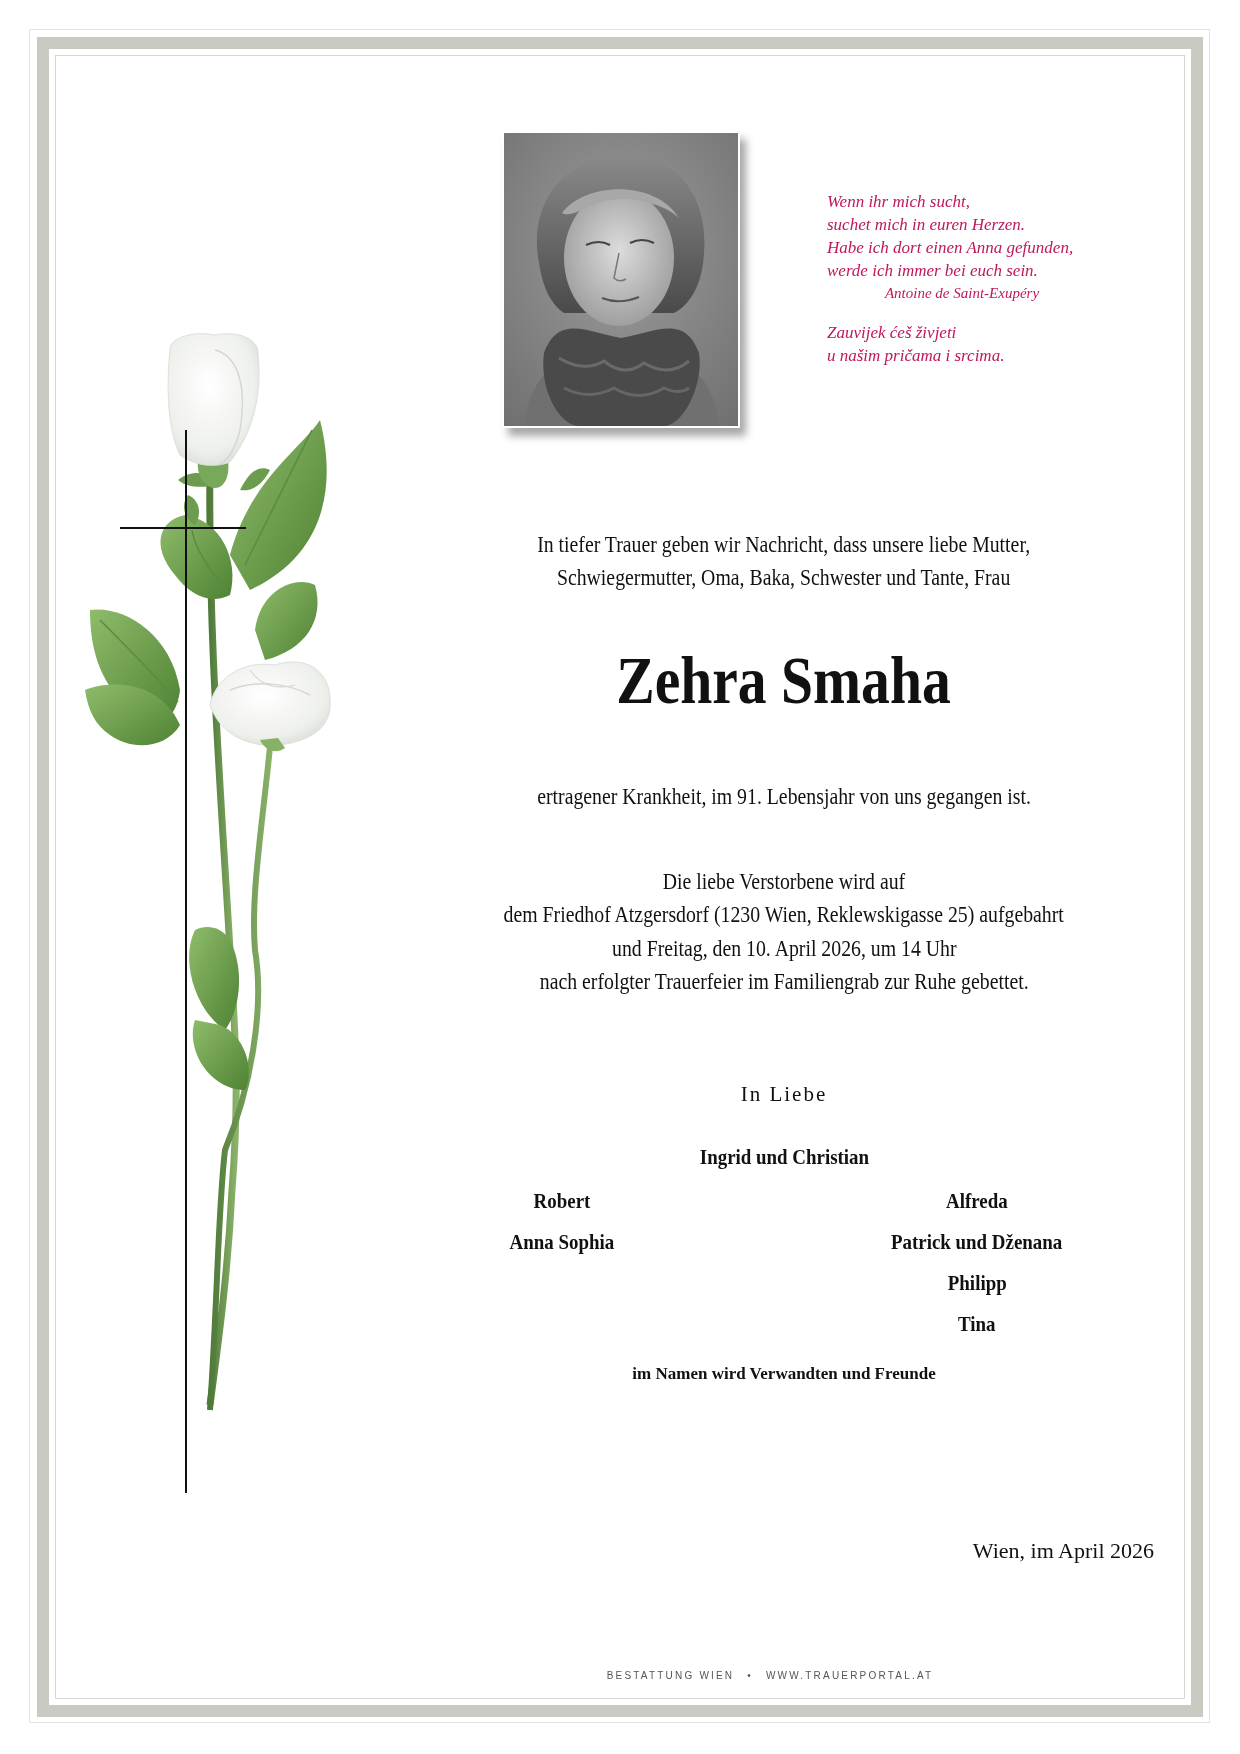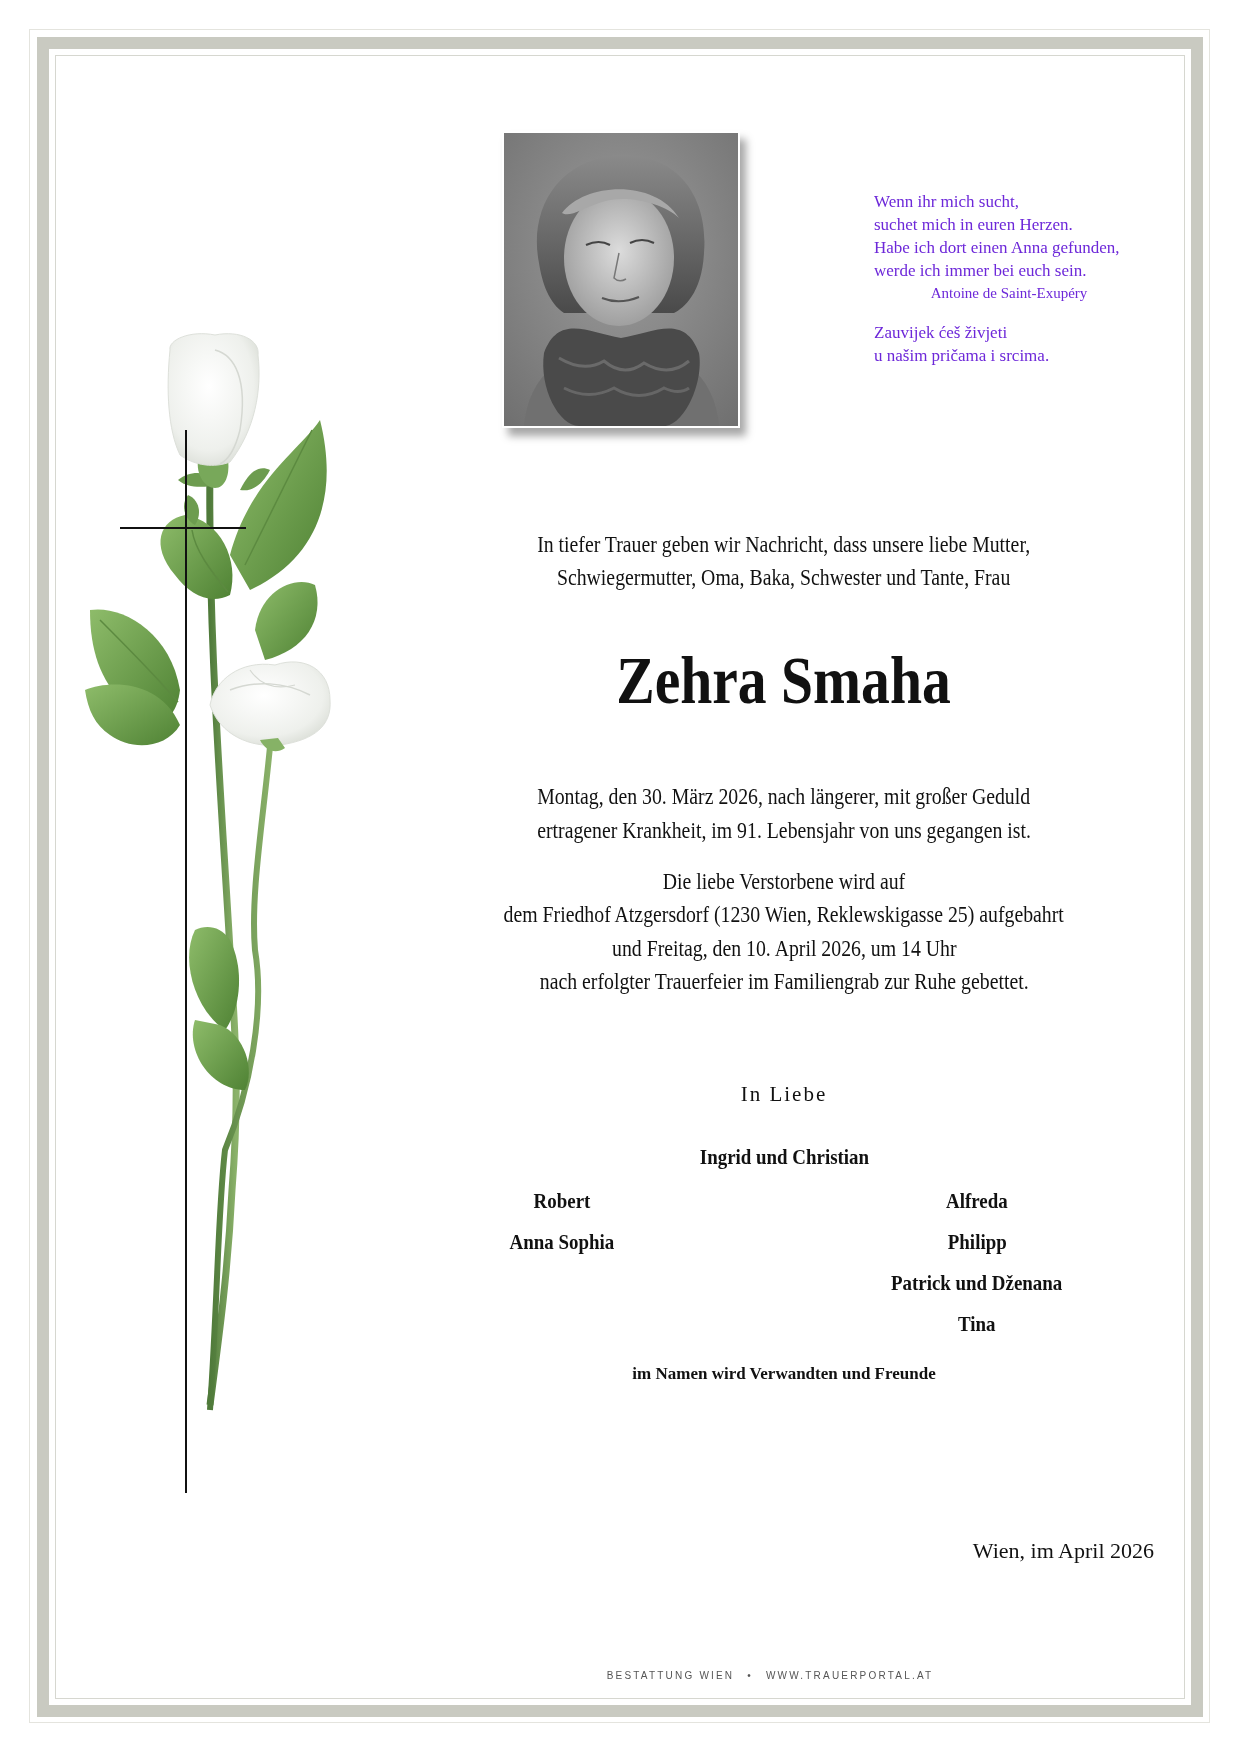--- a/index.html
+++ b/index.html
@@ -14,21 +14,21 @@
   .frame-inner { position: absolute; left: 55px; top: 55px; width: 1130px; height: 1644px;
                  border: 1px solid #d6d7d0; box-sizing: border-box; }
 
   
   .portrait { position: absolute; left: 502px; top: 131px; width: 238px; height: 297px;
               background: #fff; padding: 2px; box-sizing: border-box;
               box-shadow: 6px 8px 8px rgba(0,0,0,0.35); }
   .portrait svg { display: block; width: 100%; height: 100%; }
 
   
-  .quote { position: absolute; left: 874px; top: 190px; width: 280px; font-size: 17px; line-height: 23px; color: #6d28d9; }
+  .quote { position: absolute; left: 827px; top: 190px; width: 280px; font-size: 17px; line-height: 23px; color: #be185d; font-style: italic; }
   .quote .line { white-space: nowrap; }
   .quote .author { font-size: 15px; text-align: center; padding-right: 10px; line-height: 22px; }
   .quote .gap { height: 17px; }
 
   
   .center { position: absolute; left: 414px; width: 740px; text-align: center; }
   .cond { display: inline-block; transform: scaleX(0.86); transform-origin: center; white-space: nowrap; }
   .intro { top: 528px; font-size: 23px; line-height: 33px; }
   .name { top: 640px; font-size: 67px; font-weight: bold; line-height: 80px; }
   .para1 { top: 780px; font-size: 23px; line-height: 34px; }
@@ -153,21 +153,20 @@
 <div class="center intro">
   <div><span class="cond">In tiefer Trauer geben wir Nachricht, dass unsere liebe Mutter,</span></div>
   <div><span class="cond">Schwiegermutter, Oma, Baka, Schwester und Tante, Frau</span></div>
 </div>
 
 <div class="center name">
   <span class="cond">Zehra Smaha</span>
 </div>
 
 <div class="center para1">
-  <div><span class="cond">Montag, den 30. März 2026, nach längerer, mit großer Geduld</span></div>
   <div><span class="cond">ertragener Krankheit, im 91. Lebensjahr von uns gegangen ist.</span></div>
 </div>
 
 <div class="center para2">
   <div><span class="cond">Die liebe Verstorbene wird auf</span></div>
   <div><span class="cond">dem Friedhof Atzgersdorf (1230 Wien, Reklewskigasse 25) aufgebahrt</span></div>
   <div><span class="cond">und Freitag, den 10. April 2026, um 14 Uhr</span></div>
   <div><span class="cond">nach erfolgter Trauerfeier im Familiengrab zur Ruhe gebettet.</span></div>
 </div>
 
@@ -176,22 +175,22 @@
 </div>
 <div class="center family-top">
   <span class="cond">Ingrid und Christian</span>
 </div>
 <div class="col col-left">
   <div><span class="cond">Robert</span></div>
   <div><span class="cond">Anna Sophia</span></div>
 </div>
 <div class="col col-right">
   <div><span class="cond">Alfreda</span></div>
+  <div><span class="cond">Patrick und Dženana</span></div>
   <div><span class="cond">Philipp</span></div>
-  <div><span class="cond">Patrick und Dženana</span></div>
   <div><span class="cond">Tina</span></div>
 </div>
 <div class="center behalf">
   <span>im Namen wird Verwandten und Freunde</span>
 </div>
 
 <div class="center place">
   <span>Wien, im April 2026</span>
 </div>
 

